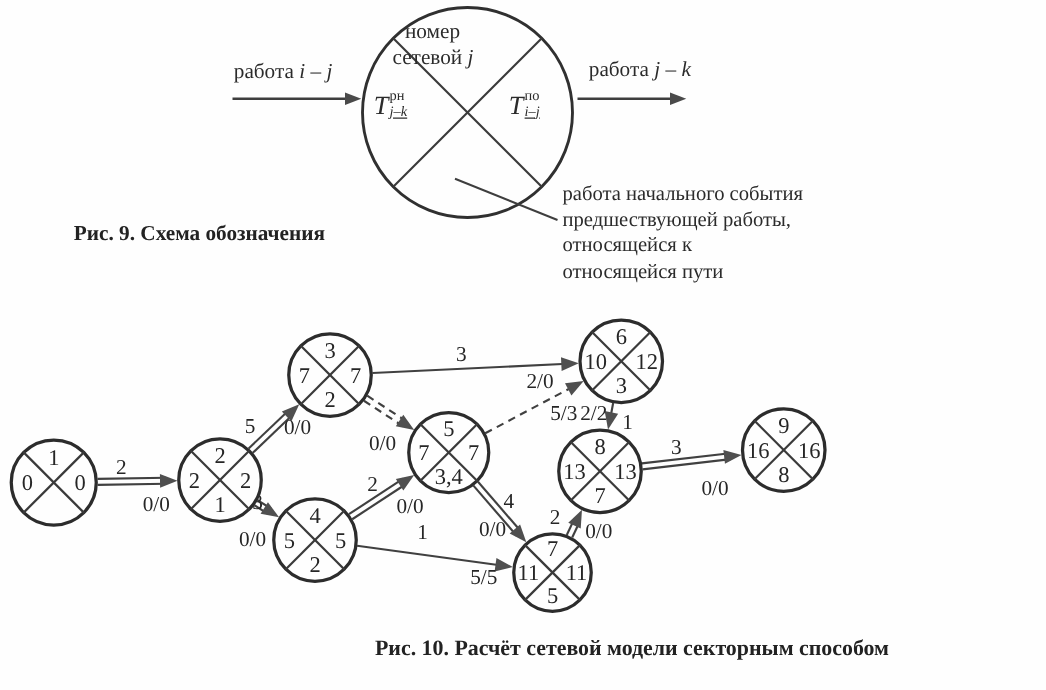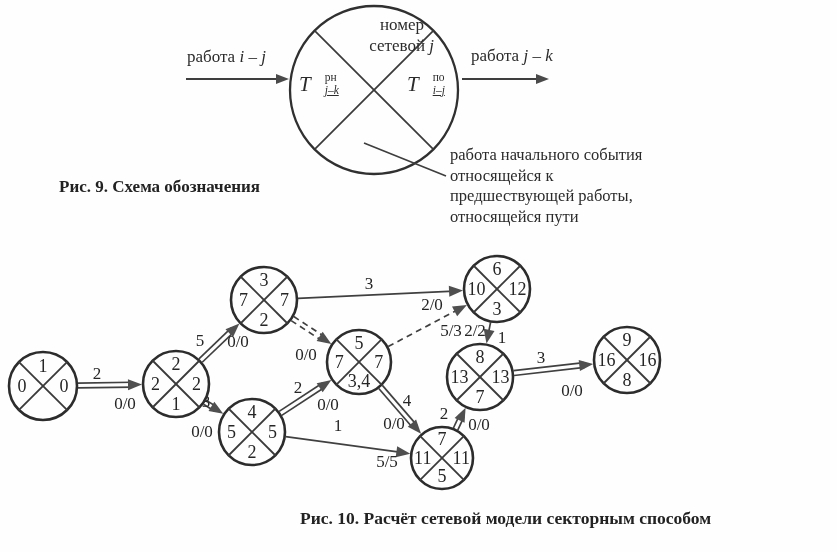--- a/index.html
+++ b/index.html
@@ -16,24 +16,24 @@
   .ahead9{fill:#4a4a4a;stroke:none;}
   .ncirc{fill:#fefefe;stroke:#2c2c2c;stroke-width:2.6px;}
   .ncross{stroke:#3a3a3a;stroke-width:1.8px;}
   .eline{stroke:#404040;stroke-width:1.7px;fill:none;}
   .eline.dash{stroke-dasharray:6,4.5;}
   .ahead{fill:#4f4f4f;stroke:none;}
   .nval{font-family:"Liberation Serif","DejaVu Serif",serif;font-size:18px;fill:#262626;text-anchor:middle;}
   .elabel{font-family:"Liberation Serif","DejaVu Serif",serif;font-size:17px;fill:#262626;text-anchor:middle;}
   .lbl{position:absolute;font-size:17px;white-space:nowrap;}
   .lbl i{font-style:italic;}
-  .centerbox{text-align:right;}
+  .centerbox{text-align:left;}
   .tlabel{position:absolute;display:flex;align-items:center;white-space:nowrap;}
   .tbase{font-style:italic;font-size:21px;}
-  .tss{display:inline-flex;flex-direction:column;font-size:11.5px;line-height:1.1;margin-left:14px;margin-top:-2px;}
+  .tss{display:inline-flex;flex-direction:column;font-size:11.5px;line-height:1.1;margin-left:1px;margin-top:-2px;}
   .tsub{font-style:italic;text-decoration:underline;}
   .annot{position:absolute;left:450px;top:145px;width:270px;font-size:16.5px;line-height:20.5px;}
   .cap{position:absolute;font-weight:bold;color:#222;}
   .cap9{left:28px;top:176px;width:232px;text-align:right;font-size:17px;line-height:21px;}
   .cap10{left:300px;top:508px;width:500px;text-align:left;font-size:17.5px;}
 </style>
 </head>
 <body>
 
 <div class="page">
@@ -227,22 +227,22 @@
   <div class="tlabel" style="left:407px;top:72px">
     <span class="tbase">T</span>
       <span class="tss">
         <span class="tsup">по</span>
         <span class="tsub">i–j</span>
       </span>
   </div>
 
   <div class="annot">
     <div>работа начального события</div>
+    <div>предшествующей работы,</div>
     <div>относящейся к</div>
-    <div>предшествующей работы,</div>
     <div>относящейся пути</div>
   </div>
 
   <div class="cap cap9">
     <div>Рис. 9. Схема обозначения</div>
   </div>
 
   <div class="cap cap10"><span>Рис. 10. Расчёт сетевой модели секторным способом</span></div>
 
 </div>

